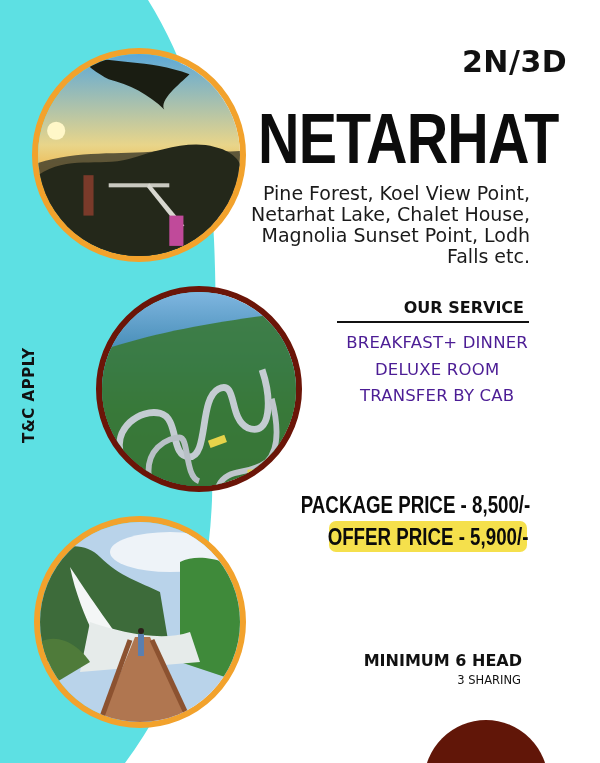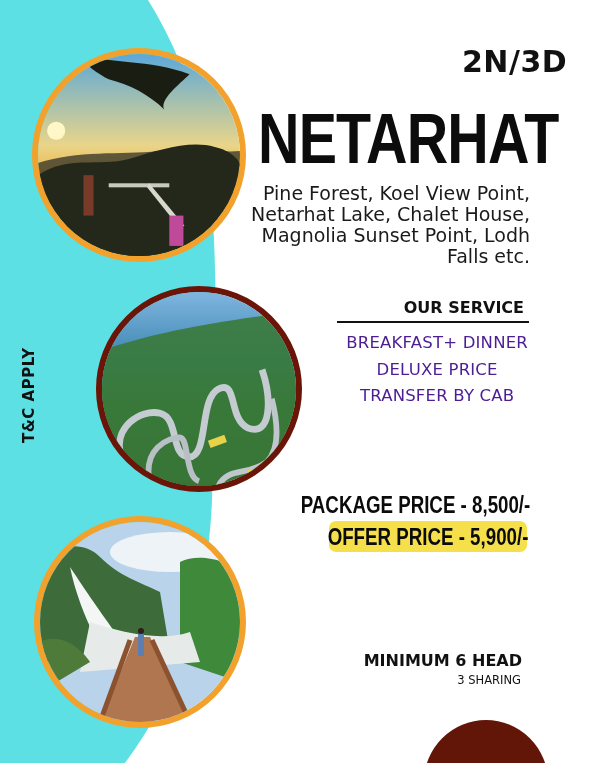--- a/index.html
+++ b/index.html
@@ -91,21 +91,21 @@
 </div>
 
 <div class="duration">2N/3D</div>
 <div class="title">NETARHAT</div>
 <div class="places">Pine Forest, Koel View Point, Netarhat Lake, Chalet House, Magnolia Sunset Point, Lodh Falls etc.</div>
 
 <div class="service-head">OUR SERVICE</div>
 <div class="service-rule"></div>
 <div class="service-list">
   <div>BREAKFAST+ DINNER</div>
-  <div>DELUXE PRICE</div>
+  <div>DELUXE ROOM</div>
   <div>TRANSFER BY CAB</div>
 </div>
 
 <div class="price-line pkg">PACKAGE PRICE - 8,500/-</div>
 <div class="offer-bg"></div>
 <div class="price-line offer">OFFER PRICE - 5,900/-</div>
 
 <div class="tnc">T&amp;C APPLY</div>
 
 <div class="min-head">MINIMUM 6 HEAD</div>

